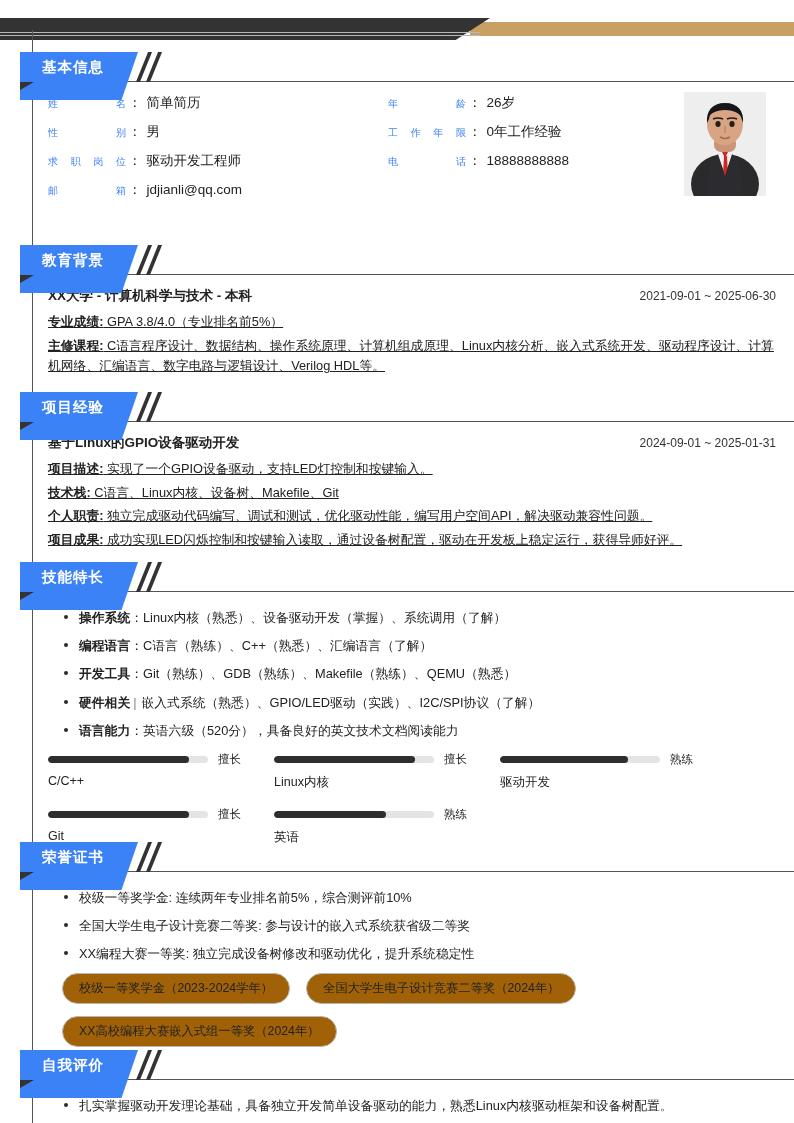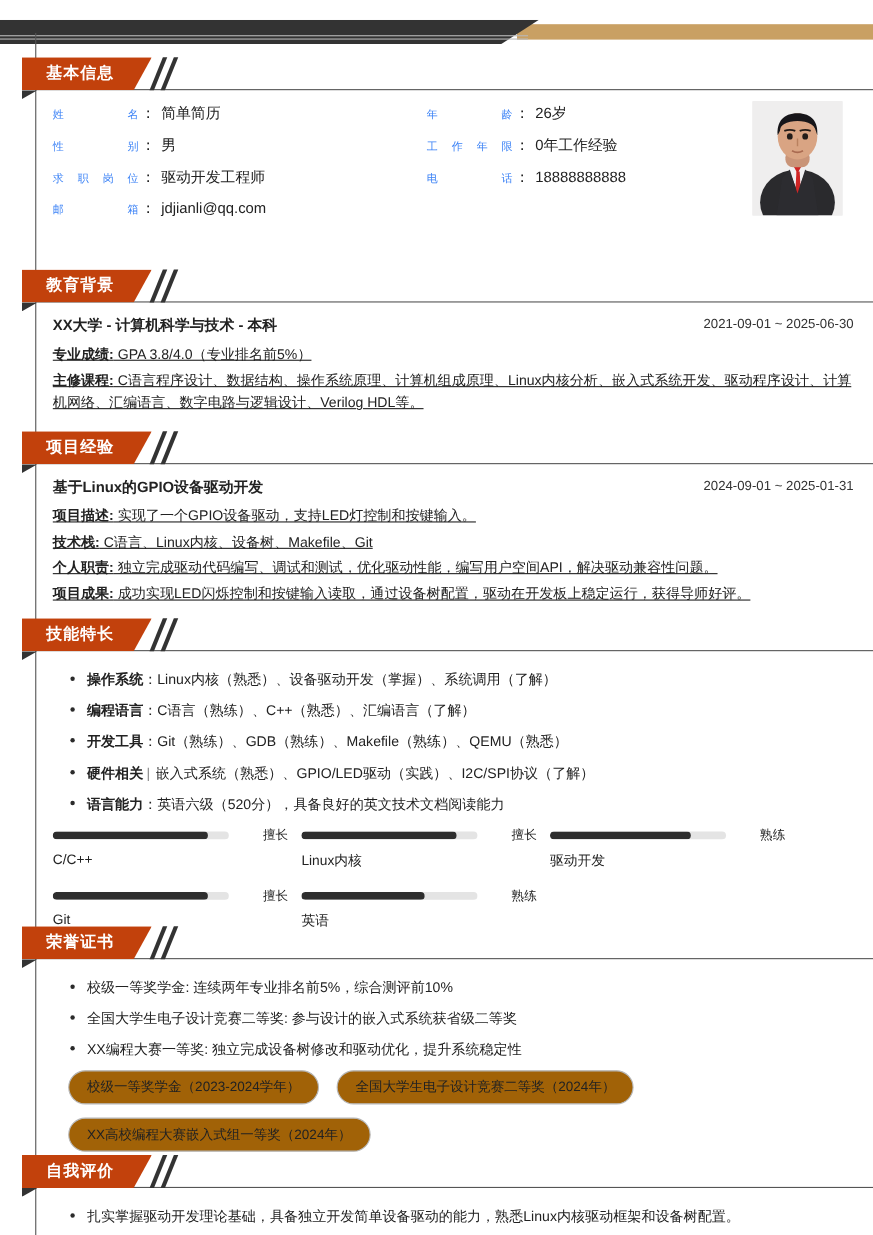--- a/index.html
+++ b/index.html
@@ -66,22 +66,22 @@
   .section { position: relative; }
 
   .sec-head {
     position: relative;
     height: 30px;
     margin-left: 20px;
   }
   .sec-tab {
     position: absolute;
     left: 0; top: 0;
-    height: 30px;
-    background: #c2410c;
+    height: 48px;
+    background: #3b82f6;
     color: #ffffff;
     font-size: 14.5px;
     font-weight: bold;
     letter-spacing: 1px;
     line-height: 30px;
     padding: 0 34px 0 22px;
     clip-path: polygon(0 0, 100% 0, 86% 100%, 0 100%);
     white-space: nowrap;
   }
   .sec-stripes {
@@ -153,21 +153,21 @@
     width: 82px;
     height: 104px;
     background: #eceaea;
     overflow: hidden;
   }
 
   
   .entry-head {
     display: flex;
     justify-content: space-between;
-    align-items: flex-start;
+    align-items: center;
     margin-bottom: 7px;
   }
   .entry-title {
     font-size: 13.5px;
     font-weight: bold;
   }
   .entry-date {
     font-size: 12px;
     color: #333;
   }
@@ -210,21 +210,20 @@
     display: flex;
     flex-wrap: wrap;
   }
   .bar-item {
     width: 226px;
     margin-bottom: 16px;
   }
   .bar-top {
     display: flex;
     align-items: center;
-    gap: 21px;
   }
   .bar-track {
     width: 160px;
     height: 7px;
     border-radius: 4px;
     background: #e4e4e4;
     overflow: hidden;
   }
   .bar-fill {
     height: 7px;

